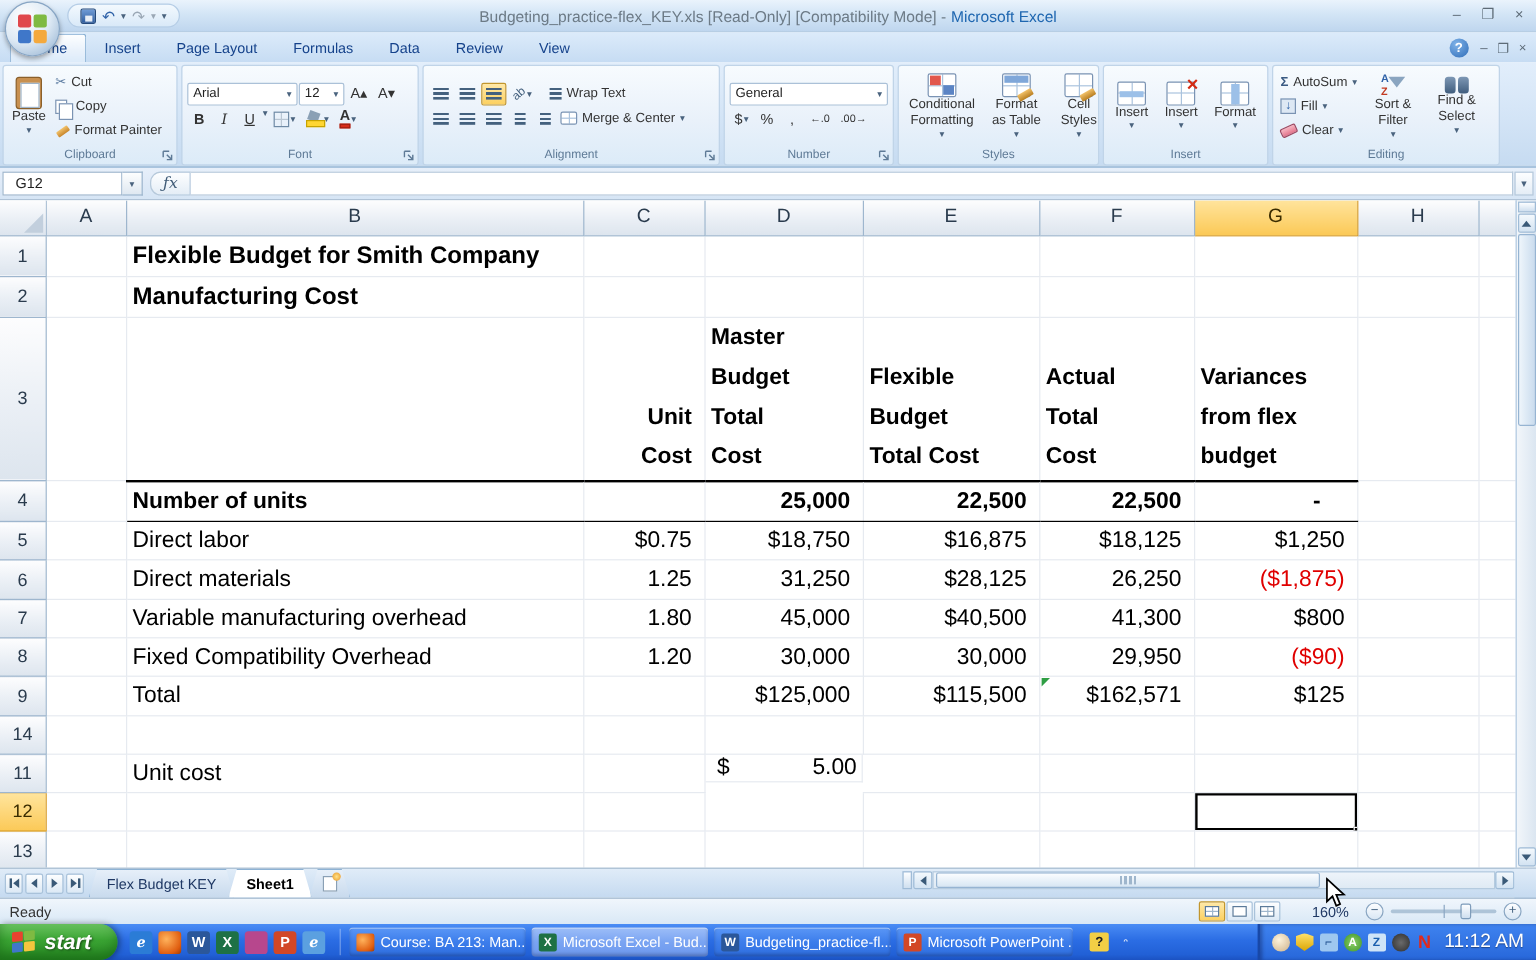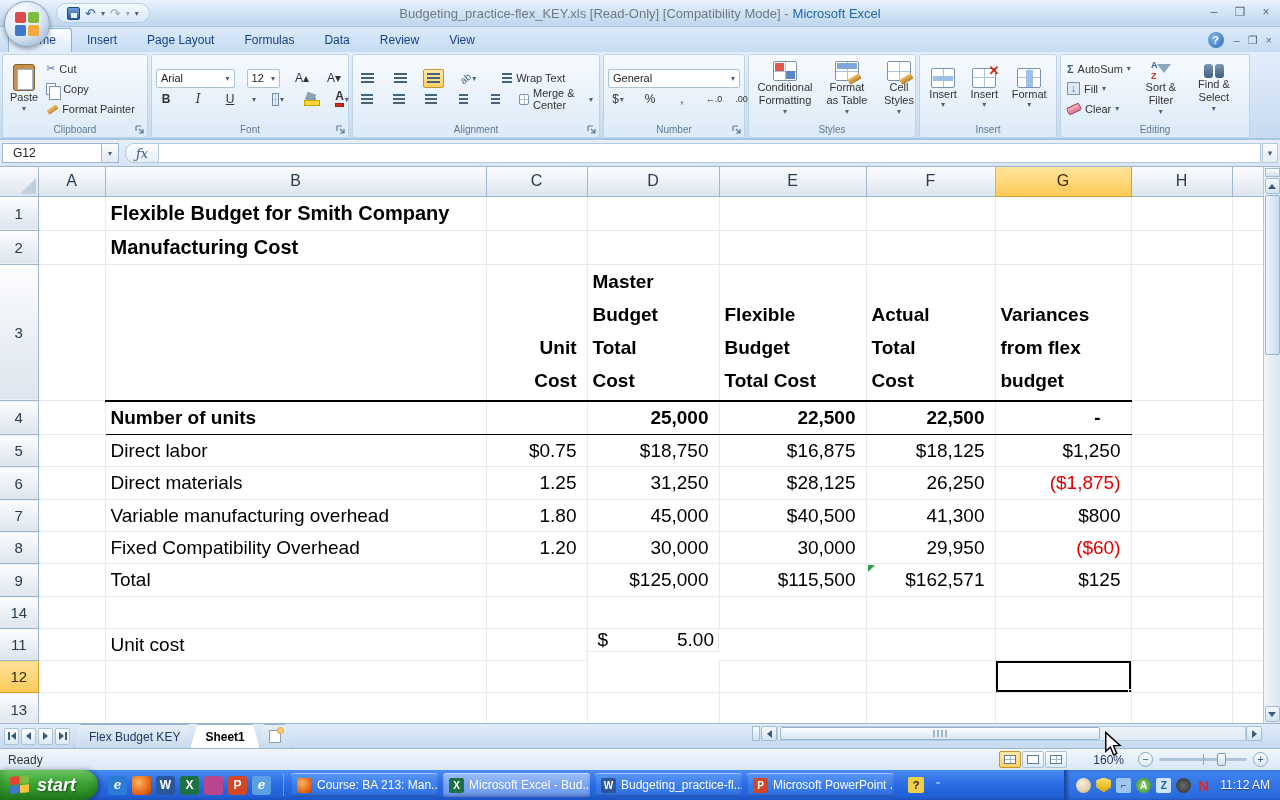--- a/index.html
+++ b/index.html
@@ -36,21 +36,21 @@
   .minis{color:#5d6b77;font-size:11px;display:flex;gap:8px}
 
   
   .ribbon{position:absolute;top:52px;left:0;right:0;height:88px;
     background:linear-gradient(#e2eefb,#d3e4f6 55%,#c6dbf1);border-bottom:2px solid #a9c4de;
     display:flex;gap:3px;padding:2px 0 0 2px}
   .group{border:1px solid #c0d4e8;border-radius:3px;display:flex;flex-direction:column;position:relative;
     background:linear-gradient(#f7fbfe,#e9f1fa 55%,#dcebf8)}
   .gbody{flex:1;display:flex;padding:2px 4px;gap:3px;align-items:center}
   .gcol{display:flex;flex-direction:column;justify-content:center;gap:2px;height:100%}
-  .grow{display:flex;align-items:center;gap:12px}
+  .grow{display:flex;gap:1px}
   .glabel{height:15px;font-size:10px;color:#5e7a96;display:flex;align-items:center;justify-content:center;position:relative}
   .launch{position:absolute;right:2px;bottom:2px;width:10px;height:10px}
   .btnbig{display:flex;flex-direction:column;align-items:center;justify-content:center;font-size:11px;color:#333;
     padding:1px 3px;border-radius:3px;text-align:center;line-height:1.15}
   .sbtn{display:flex;align-items:center;gap:4px;font-size:11px;color:#333;height:18px;padding:0 2px}
   .combo{background:#fff;border:1px solid #abc1d8;border-radius:2px;font-size:11px;color:#222;
     display:flex;align-items:center;justify-content:space-between;height:19px;padding:0 4px;gap:4px}
   .tool{min-width:20px;height:19px;border:1px solid transparent;border-radius:2px;display:flex;align-items:center;justify-content:center;
     font-size:12px;color:#333;padding:0 3px;gap:1px}
   .tool.on{background:linear-gradient(#ffe9a8,#fcd060);border-color:#c2962e}
@@ -203,21 +203,21 @@
     background:linear-gradient(#5b97f6,#3c7deb 50%,#2f6fe0);box-shadow:inset 0 1px 0 rgba(255,255,255,.45),inset 0 -2px 3px rgba(0,0,30,.25);
     display:flex;align-items:center;gap:5px;padding:0 6px;color:#fff;font-size:12px;white-space:nowrap;overflow:hidden}
   .tbtn.active{background:linear-gradient(#9dbef8,#7aa4f2 50%,#6d99ee)}
   .mi{width:15px;height:15px;border-radius:2px;flex:none;display:flex;align-items:center;justify-content:center;
     color:#fff;font-size:10px;font-weight:bold}
   .notif{display:flex;align-items:center;gap:6px;margin-left:14px}
   .qicon{width:16px;height:16px;display:flex;align-items:center;justify-content:center;border-radius:2px;font-size:11px;font-weight:bold}
   .tray{margin-left:auto;height:30px;display:flex;align-items:center;gap:5px;padding:0 10px;
     background:linear-gradient(#3f83f0,#2767da);border-left:2px solid #1848a8;box-shadow:inset 2px 0 3px rgba(0,0,40,.3)}
   .ti{width:15px;height:15px;border-radius:2px;display:flex;align-items:center;justify-content:center;font-size:10px;font-weight:bold;color:#fff}
-  .clock{color:#fff;font-size:12px;margin-left:4px;text-shadow:0 1px 1px rgba(0,0,0,.4)}
+  .clock{color:#fff;font-size:16px;margin-left:4px;text-shadow:0 1px 1px rgba(0,0,0,.4)}
 
   
   .cursor{position:absolute;left:1104px;top:731px;z-index:60}
 </style>
 </head>
 <body>
 
 <div id="screen">
 
   <div class="titlebar">
@@ -637,21 +637,21 @@
             <td></td>
       </tr>
       <tr style="height:32px">
         <th class="rh">8</th>
         <td></td>
         <td class="lab">Fixed Compatibility Overhead</td>
         <td class="num">1.20</td>
         <td class="num">30,000</td>
         <td class="num">30,000</td>
         <td class="num">29,950</td>
-        <td class="num red">($60)</td>
+        <td class="num red">($90)</td>
         <td></td>
             <td></td>
       </tr>
       <tr style="height:33px">
         <th class="rh">9</th>
         <td></td>
         <td class="lab">Total</td>
         <td class="num"></td>
         <td class="num">$125,000</td>
         <td class="num">$115,500</td>

